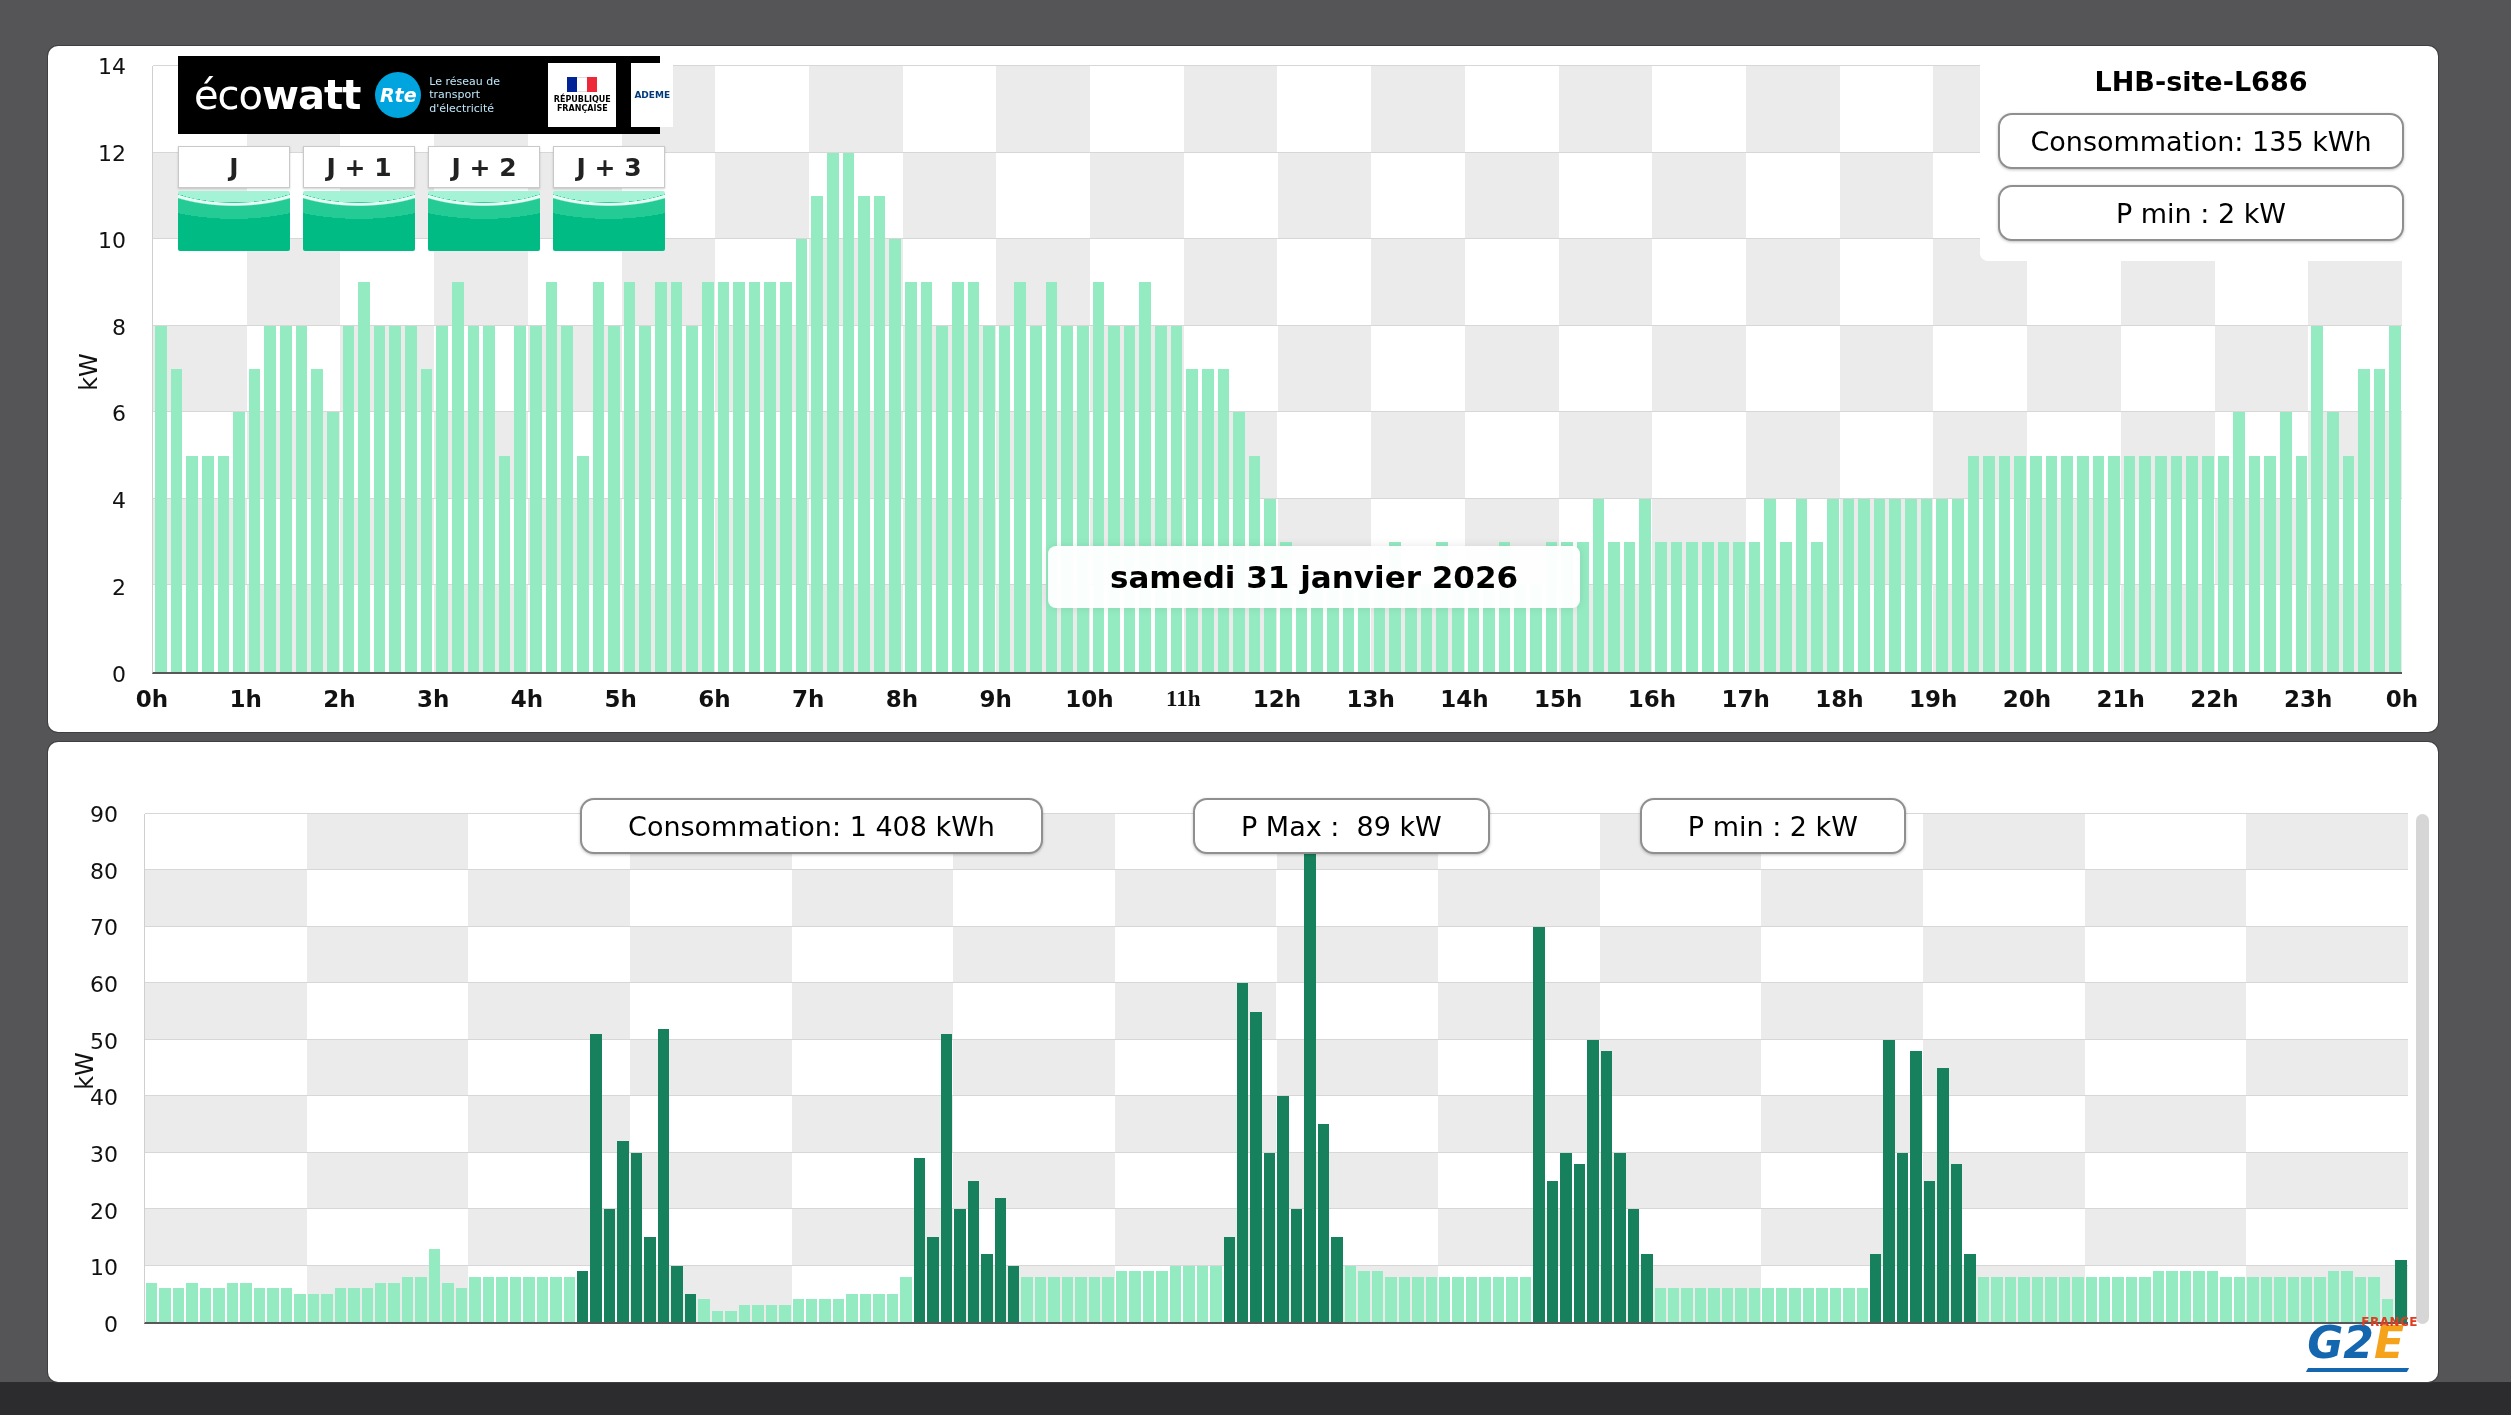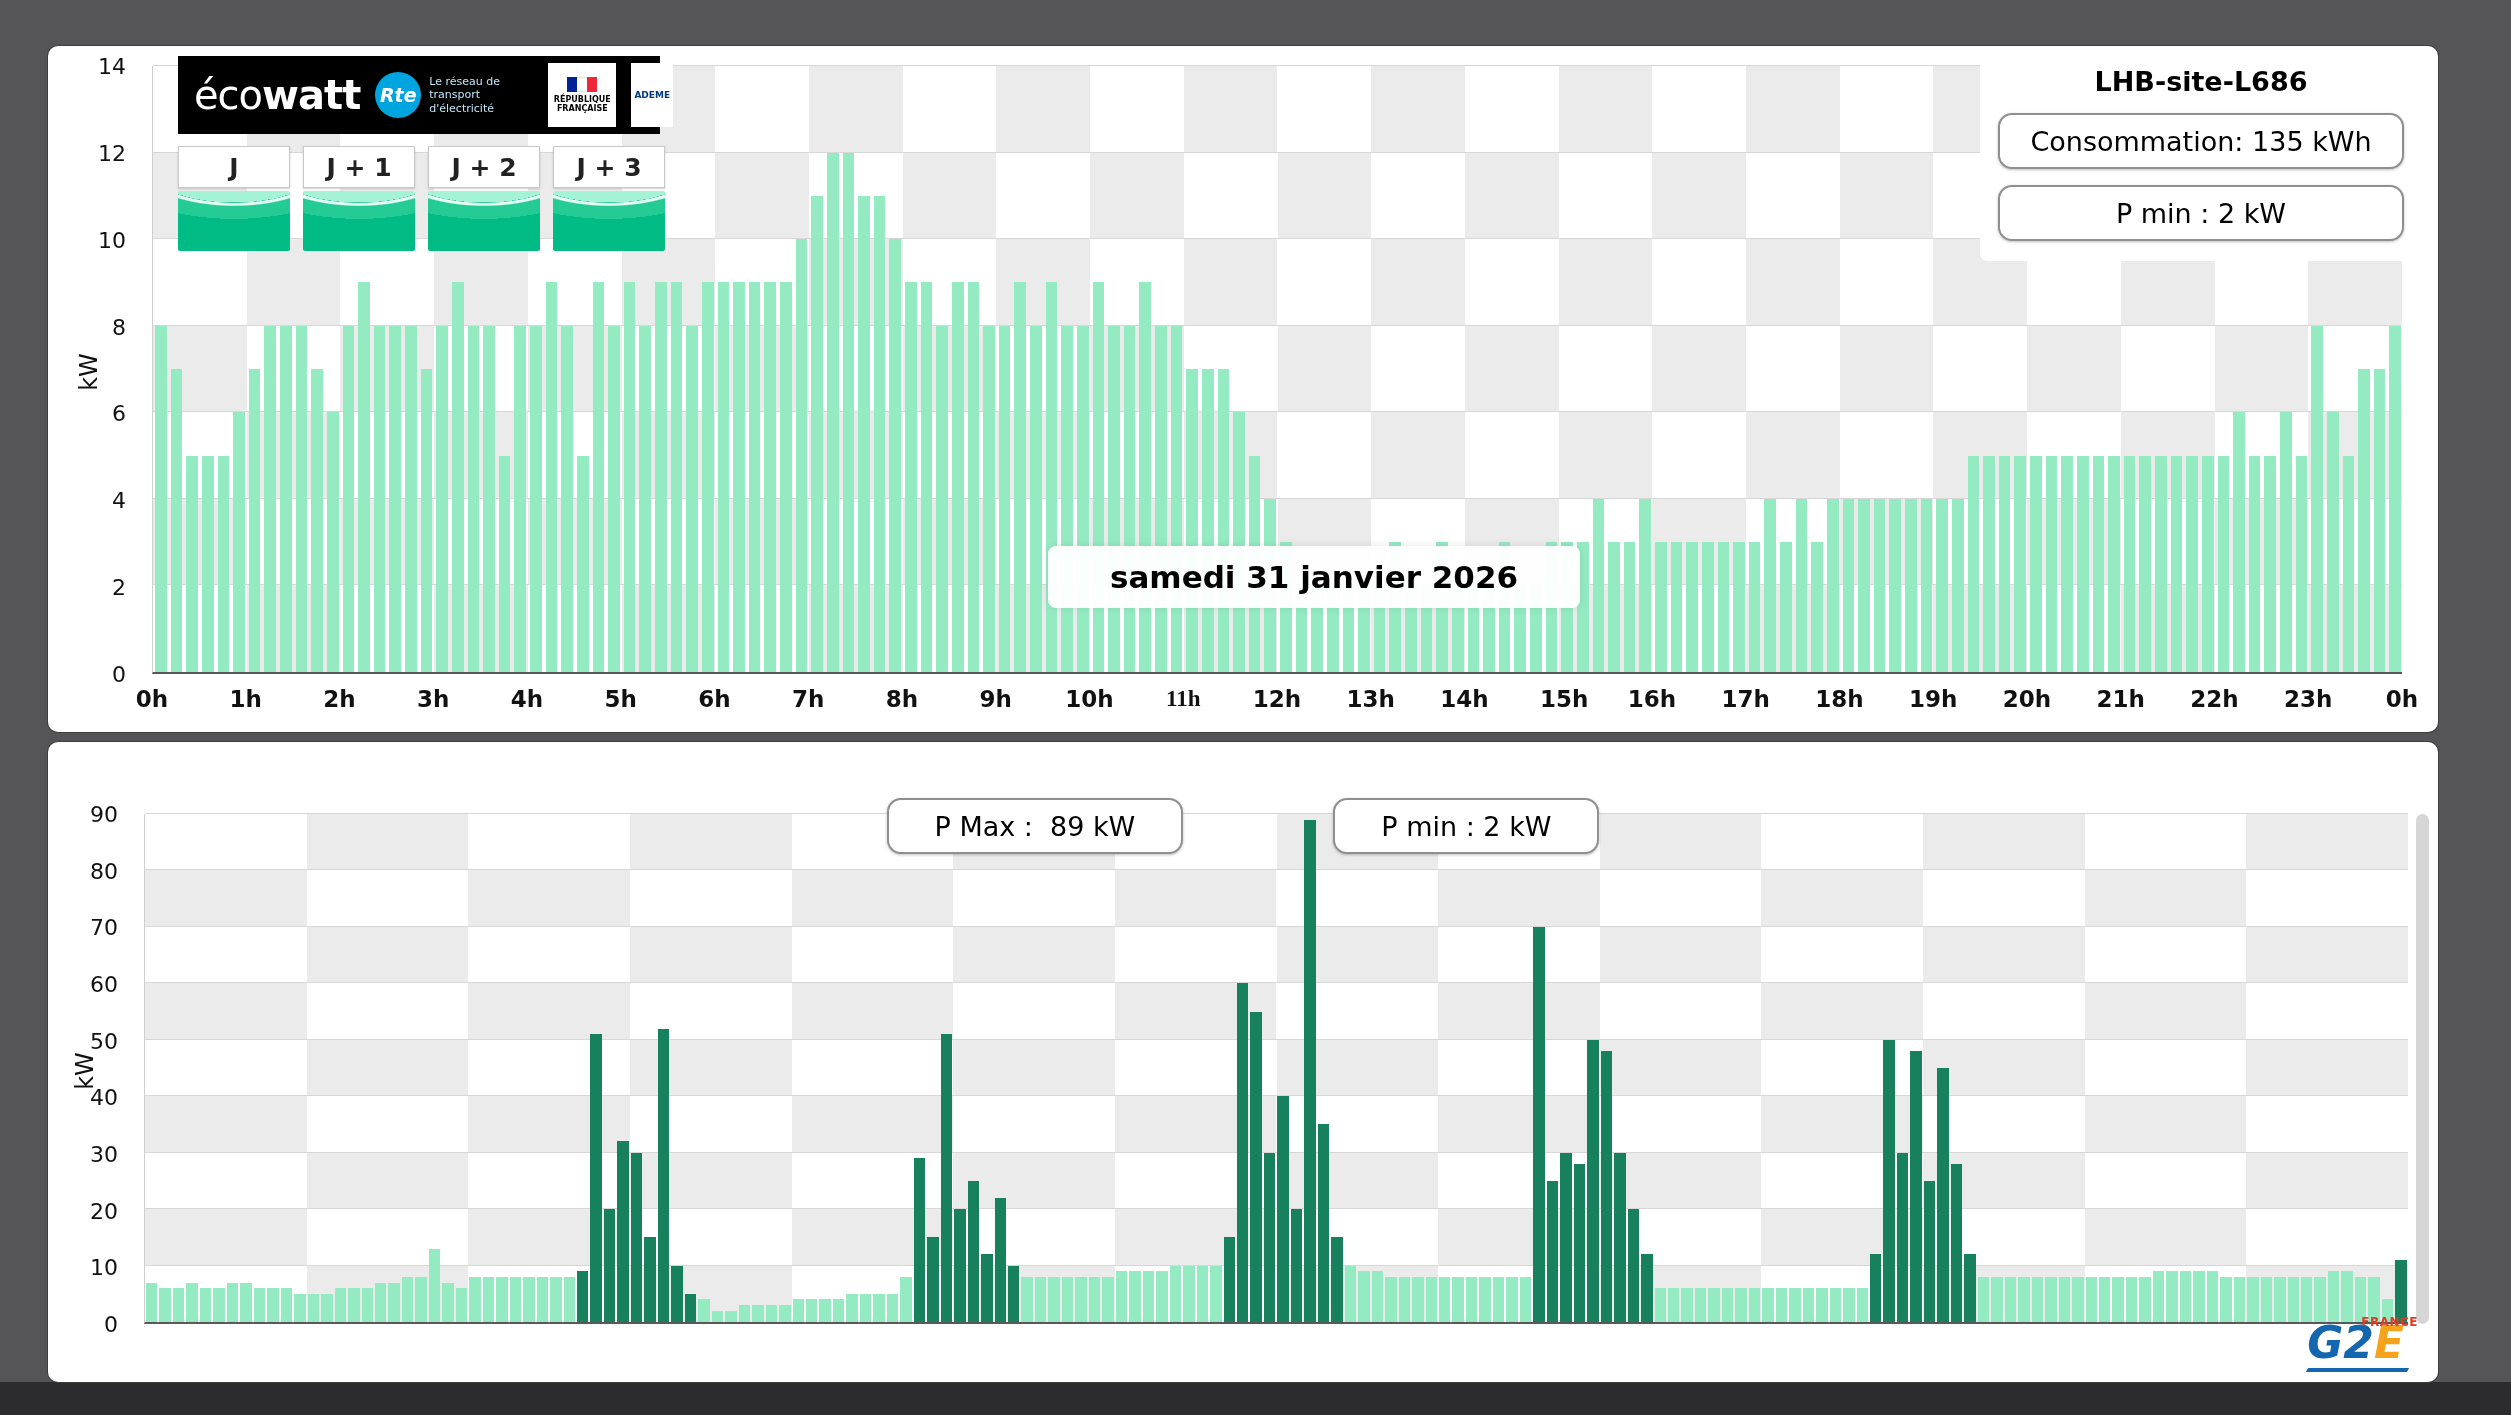--- a/index.html
+++ b/index.html
@@ -360,21 +360,21 @@
       <div class="xt" style="left: 20.8333%;">5h</div>
       <div class="xt" style="left: 25%;">6h</div>
       <div class="xt" style="left: 29.1667%;">7h</div>
       <div class="xt" style="left: 33.3333%;">8h</div>
       <div class="xt" style="left: 37.5%;">9h</div>
       <div class="xt" style="left: 41.6667%;">10h</div>
       <div class="xt" style="left: 45.8333%; font-family: Liberation Serif, serif;">11h</div>
       <div class="xt" style="left: 50%;">12h</div>
       <div class="xt" style="left: 54.1667%;">13h</div>
       <div class="xt" style="left: 58.3333%;">14h</div>
-      <div class="xt" style="left: 62.5%; margin-left: 6px;">15h</div>
+      <div class="xt" style="left: 62.5%;">15h</div>
       <div class="xt" style="left: 66.6667%;">16h</div>
       <div class="xt" style="left: 70.8333%;">17h</div>
       <div class="xt" style="left: 75%;">18h</div>
       <div class="xt" style="left: 79.1667%;">19h</div>
       <div class="xt" style="left: 83.3333%;">20h</div>
       <div class="xt" style="left: 87.5%;">21h</div>
       <div class="xt" style="left: 91.6667%;">22h</div>
       <div class="xt" style="left: 95.8333%;">23h</div>
       <div class="xt" style="left: 100%;">0h</div>
     </div>
@@ -683,20 +683,21 @@
         <div class="bar" style="height: 10%;"></div>
         <div class="bar" style="height: 10%;"></div>
         <div class="bar" style="height: 8.88889%;"></div>
         <div class="bar" style="height: 8.88889%;"></div>
         <div class="bar" style="height: 4.44444%;"></div>
         <div class="bar dark" style="height: 12.2222%;"></div>
       </div>
   </div>
 
   <div class="stats-row">
+    <div class="stat-box">Consommation: 1 408 kWh</div>
     <div class="stat-box">P Max :  89 kW</div>
     <div class="stat-box">P min : 2 kW</div>
   </div>
 
   <div class="vscroll"></div>
 
   <div class="g2e">
     <span class="g2">G2</span><span class="ge">E</span>
     <span class="france">FRANCE</span>
   </div>

